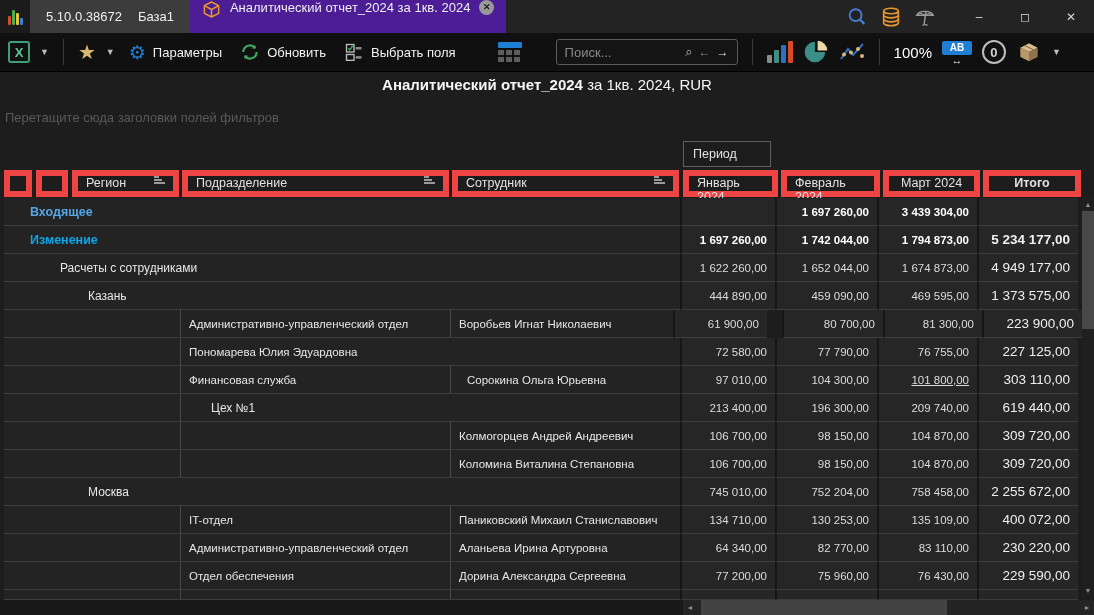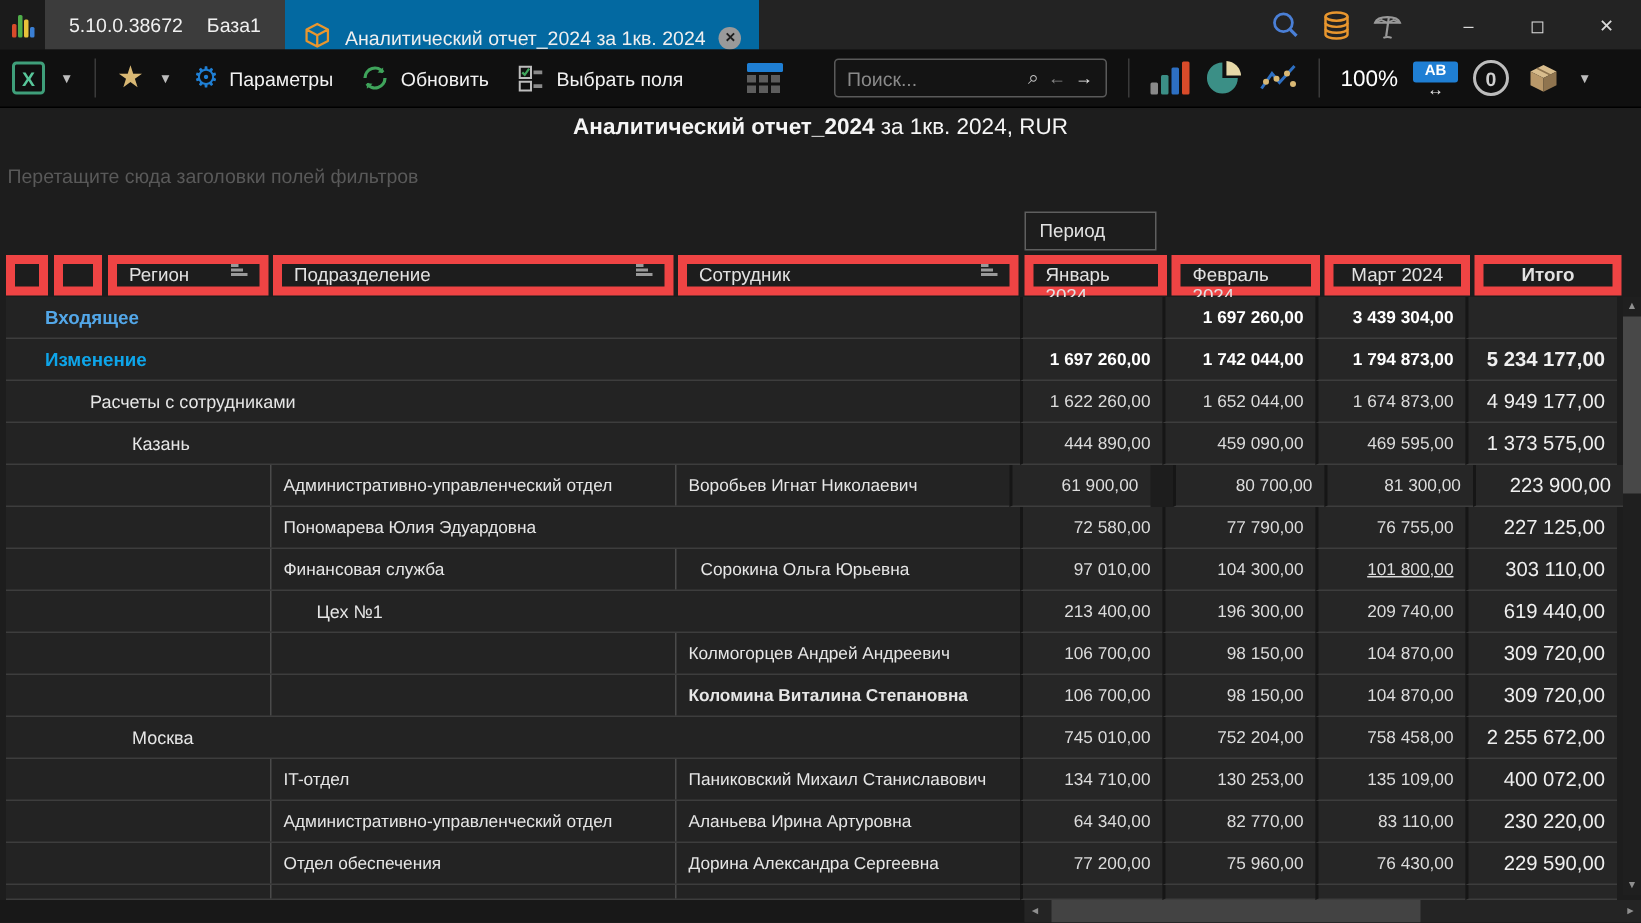--- a/index.html
+++ b/index.html
@@ -5,21 +5,21 @@
   *{margin:0;padding:0;box-sizing:border-box}
   html,body{width:1094px;height:615px;overflow:hidden}
   body{background:#1d1d1d;font-family:"Liberation Sans",sans-serif;color:#e6e6e6;position:relative;font-size:12px}
 
   
   .titlebar{position:absolute;left:0;top:0;width:1094px;height:33px;background:#232323;display:flex;align-items:stretch}
   .logo-seg{width:30px;display:flex;align-items:center;justify-content:center;background:#1b1b1b}
   .logo{display:flex;align-items:flex-end;gap:1px;height:16px}
   .logo i{display:block;width:3px;border-radius:1px}
   .ver-seg{background:#3c3c3c;display:flex;align-items:center;gap:16px;padding:0 16px;font-size:13px;color:#f0f0f0}
-  .tab{background:#0369a1;display:flex;align-items:flex-end;gap:9px;padding:0 12px;font-size:13px;color:#efefef}
+  .tab{background:#4c1d95;display:flex;align-items:flex-start;gap:9px;padding:0 12px;font-size:13px;color:#efefef}
   .tab-close{width:15px;height:15px;border-radius:50%;background:#9a9a9a;color:#1d1d1d;font-size:9px;line-height:15px;text-align:center;font-weight:bold;cursor:pointer}
   .tb-icons{margin-left:auto;display:flex;align-items:center;gap:12px;padding-right:20px}
   .winbtns{display:flex;align-items:stretch}
   .winbtn{width:46px;display:flex;align-items:center;justify-content:center;color:#d9d9d9;font-size:12px;cursor:pointer}
 
   
   .toolbar{position:absolute;left:0;top:33px;width:1094px;height:39px;background:#101010;border-bottom:1px solid #000;display:flex;align-items:center;padding:0 8px;gap:10px}
   .tsep{width:1px;height:26px;background:#3a3a3a;margin:0 4px}
   .tbtn{display:flex;align-items:center;gap:7px;color:#f2f2f2;font-size:13px;cursor:pointer;padding:3px 4px}
   .caret{color:#bdbdbd;font-size:9px;cursor:pointer}
@@ -363,21 +363,21 @@
         </div>
         <div class="vcell" style="width: 95px;">106 700,00</div>
         <div class="vcell" style="width: 102px;">98 150,00</div>
         <div class="vcell" style="width: 100px;">104 870,00</div>
         <div class="vcell total" style="width: 101px;">309 720,00</div>
       </div>
       <div class="trow">
         <div class="nleft">
           <div class="ncell" style="width: 176px;"></div>
           <div class="ncell b-left" style="width: 270px; padding-left: 8px; font-size: 11.5px;"></div>
-          <div class="ncell b-left" style="flex: 1 1 0%; padding-left: 8px; font-size: 11.5px; font-weight: bold;">Коломина Виталина Степановна</div>
+          <div class="ncell b-left" style="flex: 1 1 0%; padding-left: 8px; font-size: 11.5px;">Коломина Виталина Степановна</div>
         </div>
         <div class="vcell" style="width: 95px;">106 700,00</div>
         <div class="vcell" style="width: 102px;">98 150,00</div>
         <div class="vcell" style="width: 100px;">104 870,00</div>
         <div class="vcell total" style="width: 101px;">309 720,00</div>
       </div>
       <div class="trow">
         <div class="nleft">
           <div class="ncell" style="flex: 1 1 0%; padding-left: 84px;">
             <span>Москва</span>

